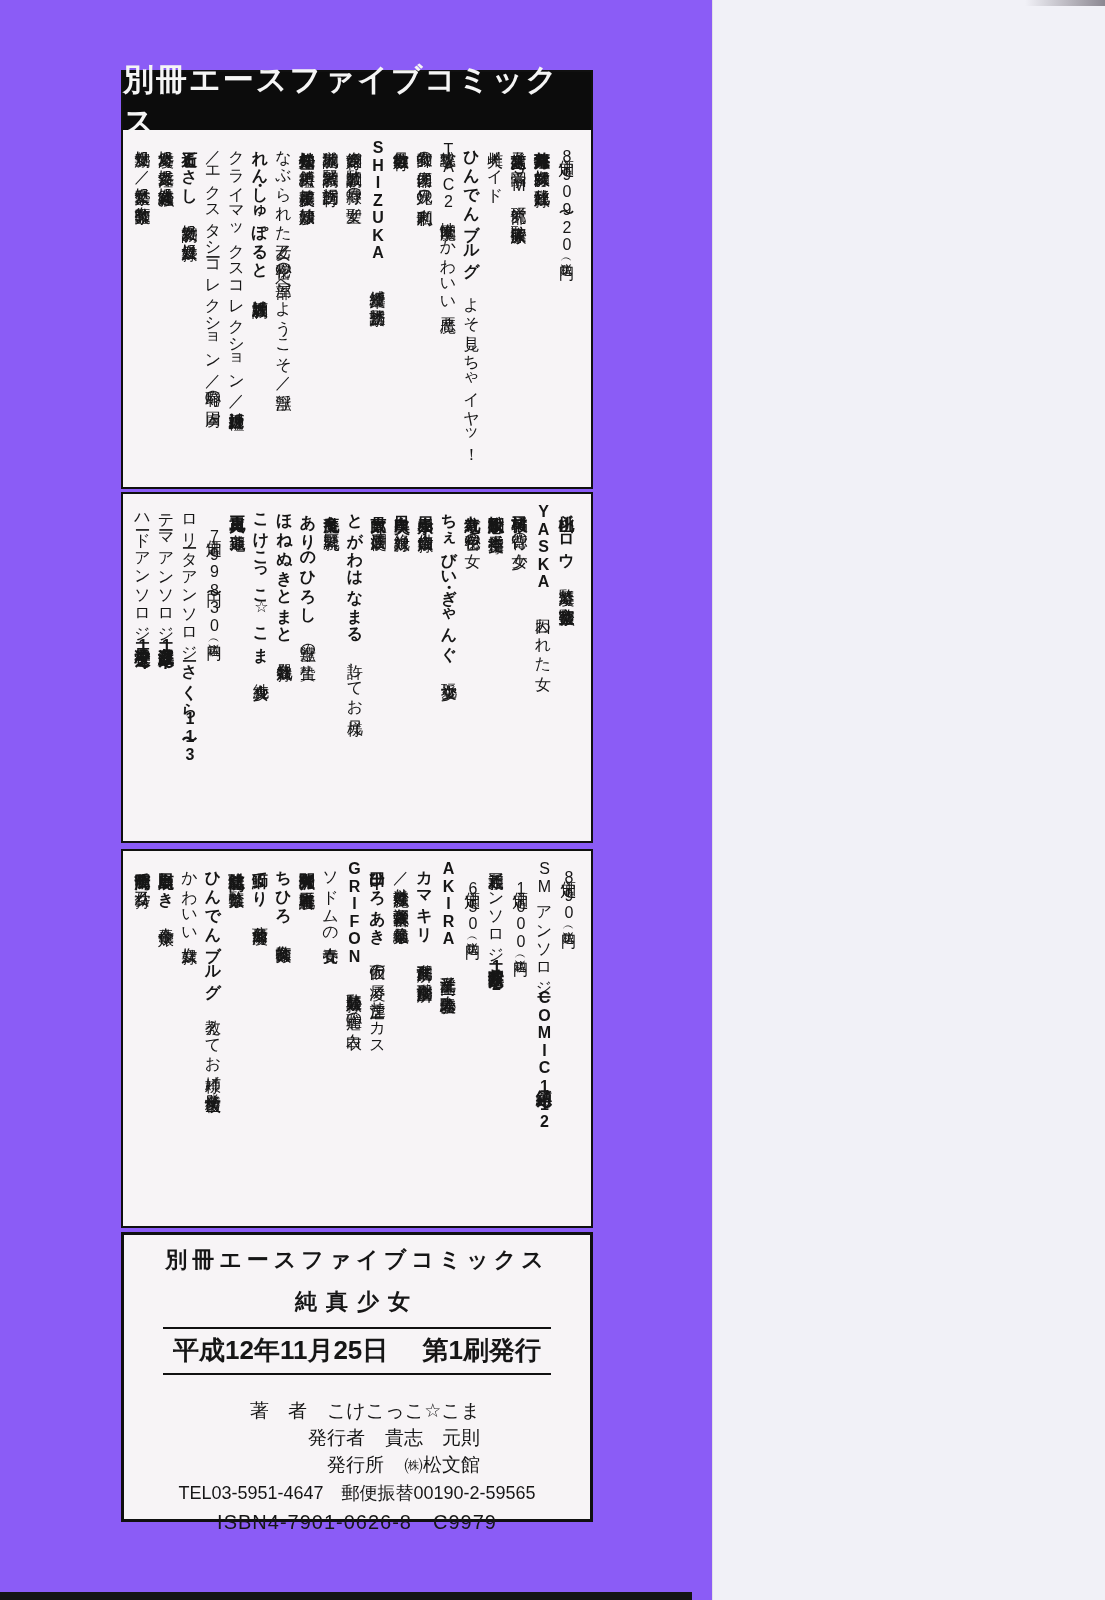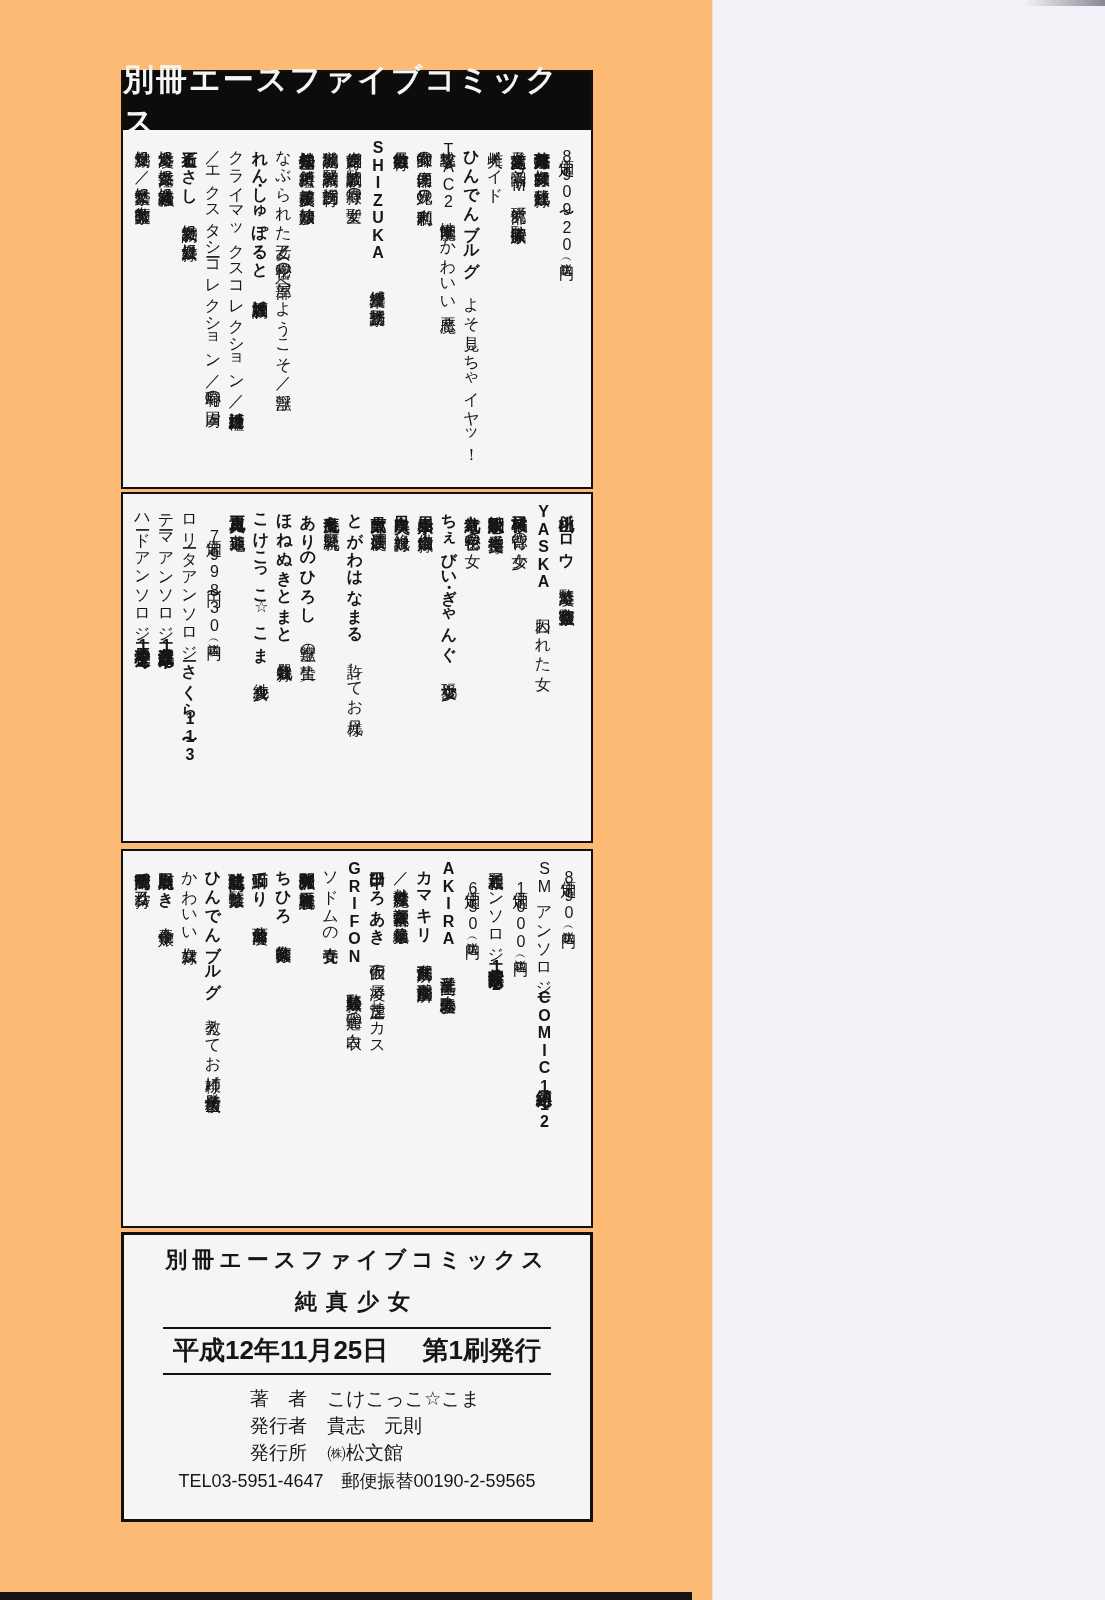--- a/index.html
+++ b/index.html
@@ -1,18 +1,18 @@
 <!DOCTYPE html>
 <html><head>
 <meta charset="utf-8">
 <style>
   * { margin:0; padding:0; box-sizing:border-box; }
   html,body { width:1105px; height:1600px; }
   body { font-family:"Liberation Sans","DejaVu Sans",sans-serif; color:#161616; }
-  .page { position:relative; width:1105px; height:1600px; background:#fdba74; overflow:hidden;padding-left:32px; }
+  .page { position:relative; width:1105px; height:1600px; background:#8b5cf6; overflow:hidden;padding-left:32px; }
   .right-panel { position:absolute; left:712px; top:0; width:393px; height:1600px;
                  background:#f1f1f7; border-left:1px solid #e2dfe5; }
   .corner-smudge { position:absolute; right:0; top:0; width:80px; height:6px;
                    background:linear-gradient(to left,#6a6570,rgba(0,0,0,0)); opacity:.75; }
   .bottom-strip { position:absolute; left:0; top:1592px; width:692px; height:8px; background:#141414; }
 
   .box { position:absolute; left:121px; width:472px; background:#f7f4f6; border:2px solid #101010; }
   .box1 { top:70px;  height:419px; }
   .box2 { top:492px; height:351px; }
   .box3 { top:849px; height:379px; }
@@ -26,21 +26,21 @@
   .box1 .vcols { height:calc(100% - 58px); }
   .vcol { white-space:nowrap; }
   .b { font-weight:bold; }
   .s { font-size:12px; }
 
   .c-series { font-size:22px; font-weight:bold; letter-spacing:5px; }
   .c-title  { font-size:22px; font-weight:bold; letter-spacing:9px; margin-top:12px; }
   .c-dateblock { width:388px; margin:10px auto 0; border-top:2px solid #111; border-bottom:2px solid #111;
                  padding:4px 10px 5px; display:flex; justify-content:space-between;
                  font-size:26px; font-weight:bold; }
-  .c-credits { width:fit-content; margin:10px auto 0; text-align:left; font-size:19px; line-height:27px;
+  .c-credits { width:fit-content; margin:22px auto 0; text-align:right; font-size:19px; line-height:27px;
                transform:translateX(8px); }
   .c-label { display:inline-block; margin-right:20px; }
   .c-address { margin-top:8px; font-size:18px; }
   .c-phone   { margin-top:3px; font-size:18px; }
   .c-isbn    { margin-top:4px; font-size:20px; letter-spacing:1px; }
 </style>
 </head>
 <body>
 
 <div class="page">
@@ -134,16 +134,17 @@
         <span class="c-label">著　者</span><span>こけこっこ☆こま</span>
       </div>
       <div>
         <span class="c-label">発行者</span><span>貴志　元則</span>
       </div>
       <div>
         <span class="c-label">発行所</span><span>㈱松文館</span>
       </div>
     </div>
     <div class="c-phone">TEL03-5951-4647　郵便振替00190-2-59565</div>
+    <div class="c-isbn">ISBN4-7901-0626-8　C9979</div>
   </div>
 
   <div class="bottom-strip"></div>
 </div>
 
 </body></html>

